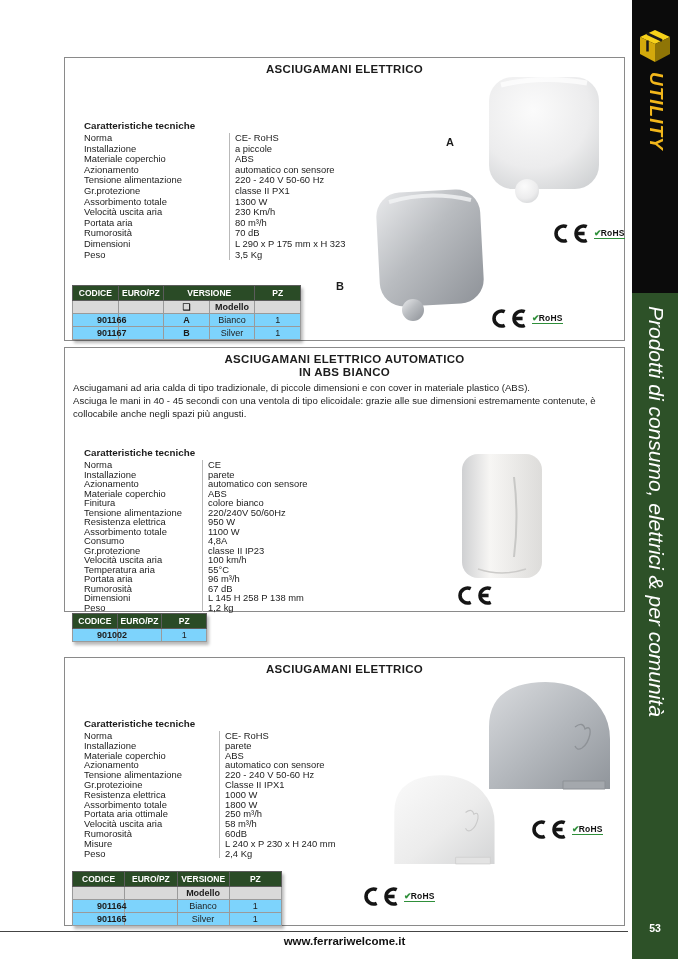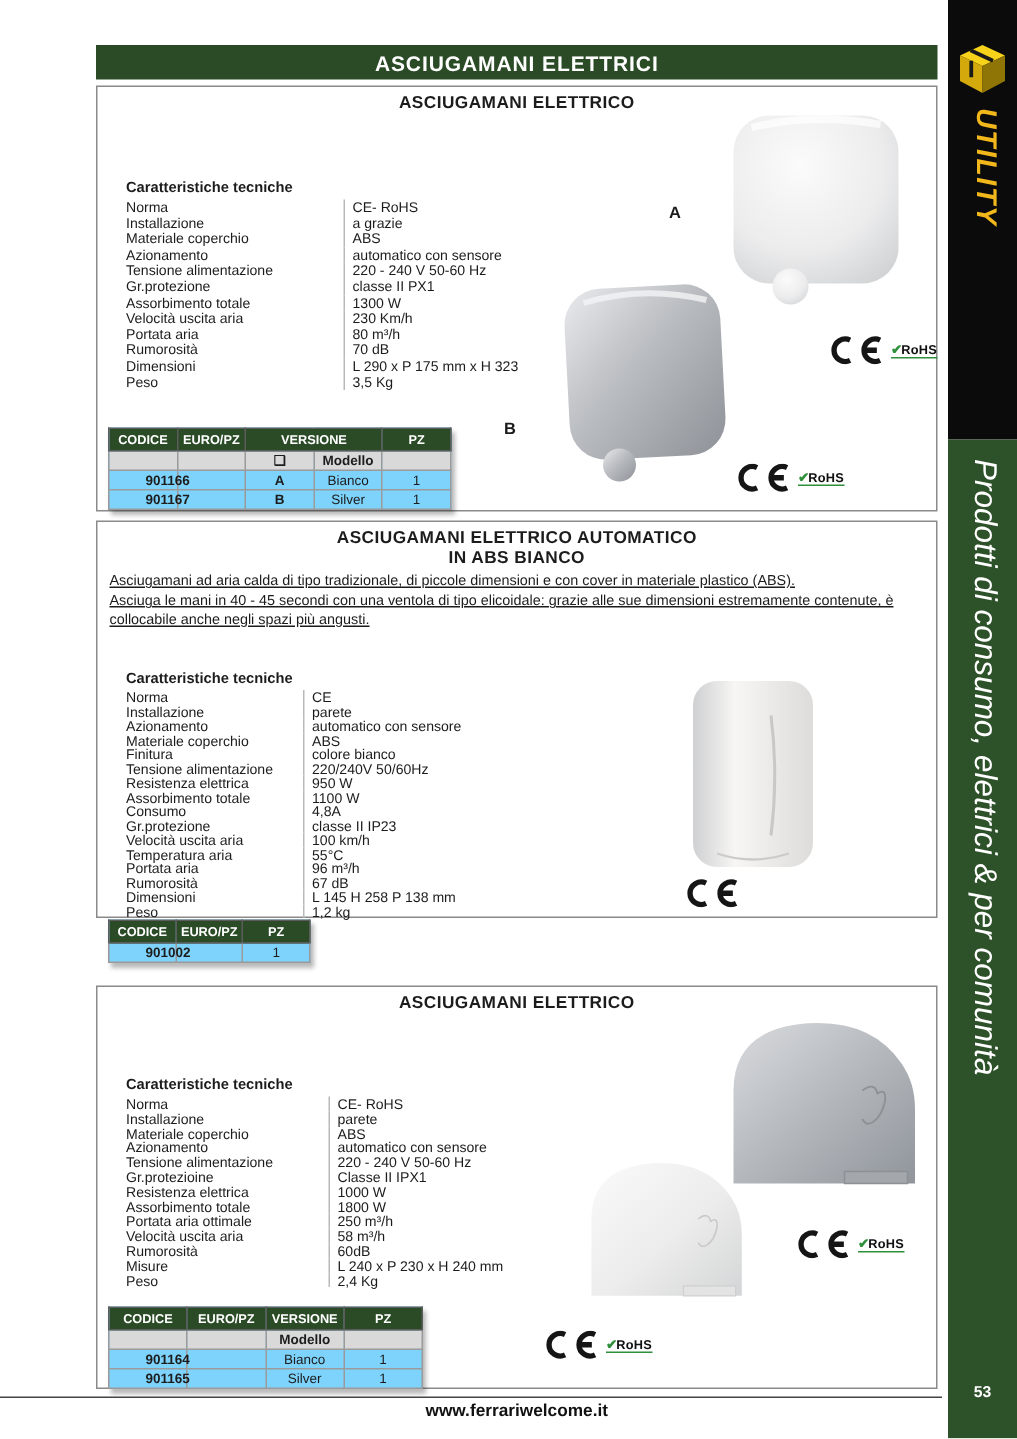--- a/index.html
+++ b/index.html
@@ -28,21 +28,21 @@
     line-height:44px;color:#fff;font-style:italic;font-size:21px;}
   .page-number{position:absolute;left:632px;top:922px;width:46px;text-align:center;color:#fff;font-weight:bold;font-size:10.5px;}
 
   
   .section{position:absolute;left:64px;width:561px;border:1px solid var(--border-gray);background:#fff;}
   .sec1{top:57px;height:284px;}
   .sec2{top:347px;height:265px;}
   .sec3{top:657px;height:269px;}
   .sec-title{text-align:center;font-weight:bold;font-size:11.5px;letter-spacing:.3px;margin-top:5px;line-height:12.5px;}
   .desc{padding:3px 8px 0 8px;font-size:9.6px;line-height:13px;}
-  .desc p{margin:0;text-decoration:underline;}
+  .desc p{margin:0;}
 
   
   .specs{position:absolute;left:19px;}
   .sec1 .specs{top:62px;width:330px;}
   .sec2 .specs{top:99px;width:310px;}
   .sec3 .specs{top:60px;width:320px;}
   .specs-heading{font-weight:bold;font-size:9.8px;margin-bottom:2px;}
   .spec-row{display:flex;font-size:9.4px;}
   .sec1 .spec-row{line-height:10.6px;}
   .sec2 .spec-row{line-height:9.5px;}
@@ -78,35 +78,34 @@
 
   
   .footer-line{position:absolute;left:0;top:931px;width:628px;border-top:1.5px solid #444;}
   .footer-url{position:absolute;left:64px;top:935px;width:561px;text-align:center;font-weight:bold;font-size:11.5px;color:#111;text-decoration:none;}
 </style>
 </head>
 <body>
 
 <div class="page">
 
-  <div class="header-bar">ASCIUGAMANI ELETTRICI</div>
 
   <div class="section sec1">
     <div class="sec-title">ASCIUGAMANI ELETTRICO</div>
 
     <div class="specs">
       <div class="specs-heading">Caratteristiche tecniche</div>
       <div>
           <div class="spec-row">
             <span class="spec-label">Norma</span>
             <span class="spec-value">CE- RoHS</span>
           </div>
           <div class="spec-row">
             <span class="spec-label">Installazione</span>
-            <span class="spec-value">a grazie</span>
+            <span class="spec-value">a piccole</span>
           </div>
           <div class="spec-row">
             <span class="spec-label">Materiale coperchio</span>
             <span class="spec-value">ABS</span>
           </div>
           <div class="spec-row">
             <span class="spec-label">Azionamento</span>
             <span class="spec-value">automatico con sensore</span>
           </div>
           <div class="spec-row">

